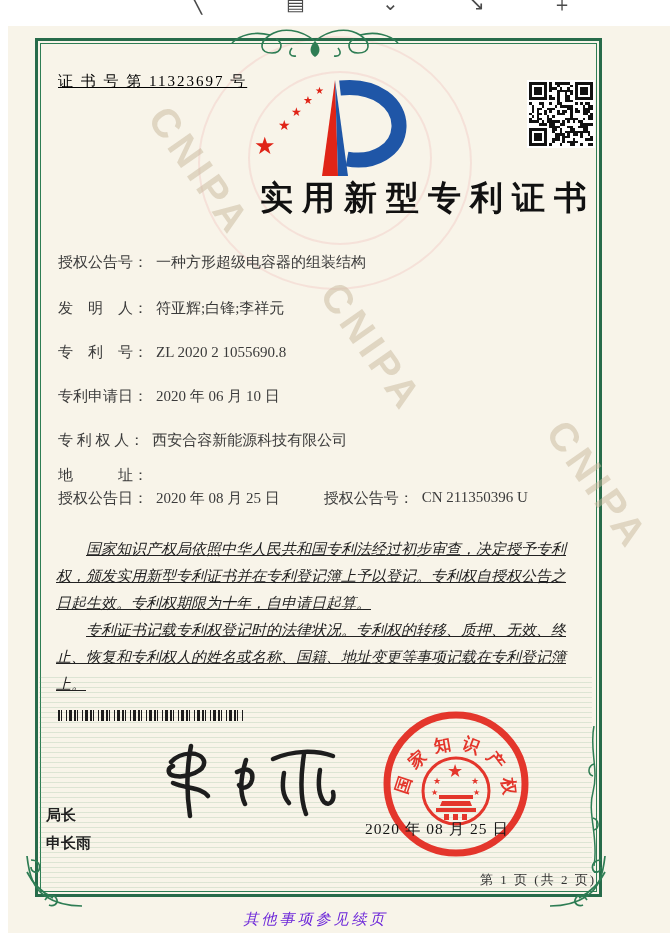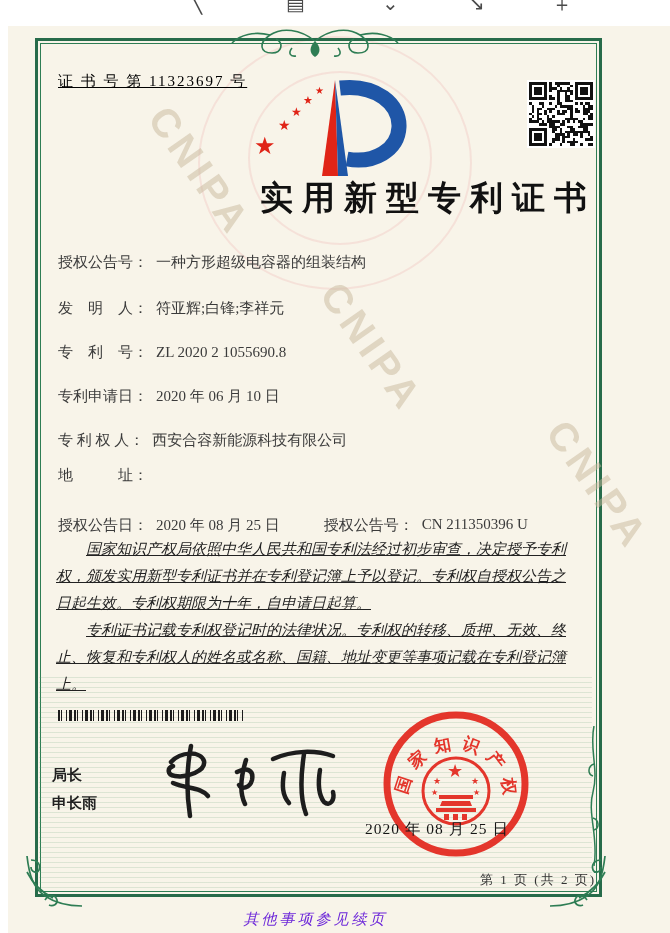--- a/index.html
+++ b/index.html
@@ -18,30 +18,30 @@
   .wm{position:absolute;font:700 40px "Liberation Sans","DejaVu Sans",sans-serif;
       color:rgba(199,184,156,.5);letter-spacing:5px;transform:rotate(55deg);transform-origin:0 0;white-space:nowrap;}
   .certno{position:absolute;left:50px;top:46px;font:15px "Liberation Serif",serif;letter-spacing:2px;color:#000000;text-decoration:underline;}
   .logo{position:absolute;left:238px;top:52px;}
   .qr{position:absolute;left:519px;top:54px;width:64px;height:64px;background:#fff;padding:2px;}
   .title{position:absolute;left:27px;top:150px;width:561px;text-align:right;
          font:700 33px "Liberation Serif",serif;letter-spacing:9px;color:#111;}
   .frow{position:absolute;left:50px;display:flex;font:15px "Liberation Serif",serif;color:#3b3b3b;line-height:23px;}
   .frow .lbl{white-space:pre;margin-right:8px;flex:none;}
   .frow .val{max-width:420px;text-align:center;}
-  .grow{position:absolute;left:50px;top:490px;display:flex;font:15px "Liberation Serif",serif;color:#3b3b3b;text-align:center;}
+  .grow{position:absolute;left:50px;top:463px;display:flex;font:15px "Liberation Serif",serif;color:#3b3b3b;text-align:center;}
   .grow .pair{display:flex;}.grow .pair .lbl{white-space:pre;margin-right:8px;}
   .g2{margin-left:44px;}
   .bodytext{position:absolute;left:48px;top:510px;width:518px;font:15px/27px "Liberation Serif",serif;
             font-style:italic;color:#222;text-decoration:underline;}
   .bodytext p{margin:0;text-indent:2em;}
   .barcode{position:absolute;left:50px;top:684px;width:186px;height:11px;
      background:repeating-linear-gradient(90deg,#1c1c1c 0 2px,rgba(0,0,0,0) 2px 3px,#1c1c1c 3px 4px,
      rgba(0,0,0,0) 4px 8px,#1c1c1c 8px 9px,rgba(0,0,0,0) 9px 11px,#1c1c1c 11px 14px,rgba(0,0,0,0) 14px 16px);}
-  .director{position:absolute;left:44px;font:700 15px "Liberation Sans","DejaVu Sans",sans-serif;color:#222;}
+  .director{position:absolute;left:38px;font:700 15px "Liberation Sans","DejaVu Sans",sans-serif;color:#222;margin-top:40px;}
   .sig{position:absolute;left:145px;top:712px;}
   .seal{position:absolute;left:373px;top:683px;opacity:.93;}
   .sealdate{position:absolute;left:357px;top:793px;width:195px;font:15.5px "Liberation Serif",serif;
             letter-spacing:1px;color:#161616;z-index:6;}
   .pgfooter{position:absolute;left:27px;top:845px;width:561px;text-align:right;
             font:13px "Liberation Serif",serif;letter-spacing:2px;color:#333;}
   .contnote{position:absolute;left:27px;top:884px;width:561px;text-align:center;
             font:italic 15px "Liberation Serif",serif;letter-spacing:3px;color:#6d28d9;}
   .orn{position:absolute;}
 </style>

